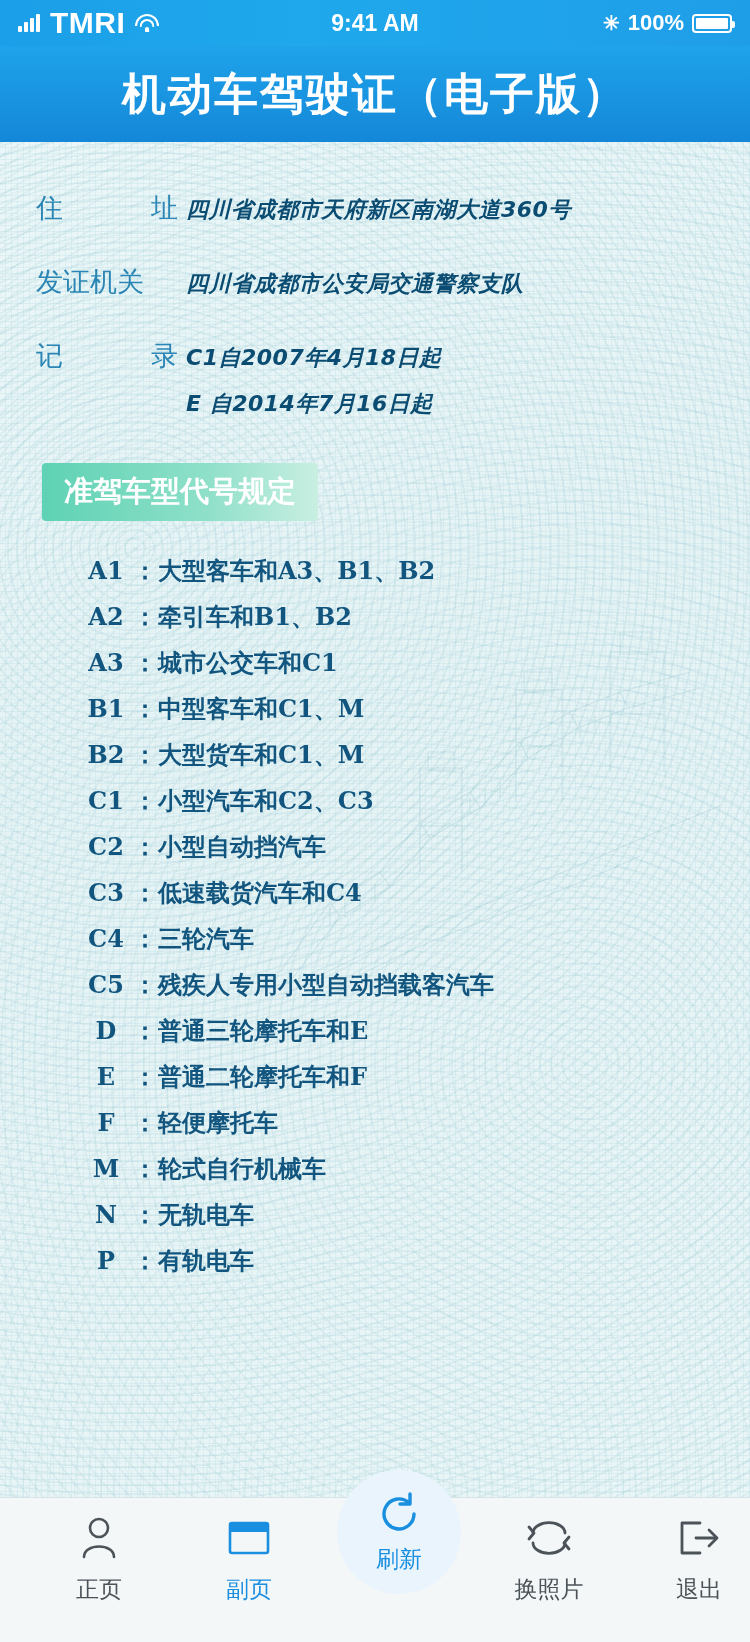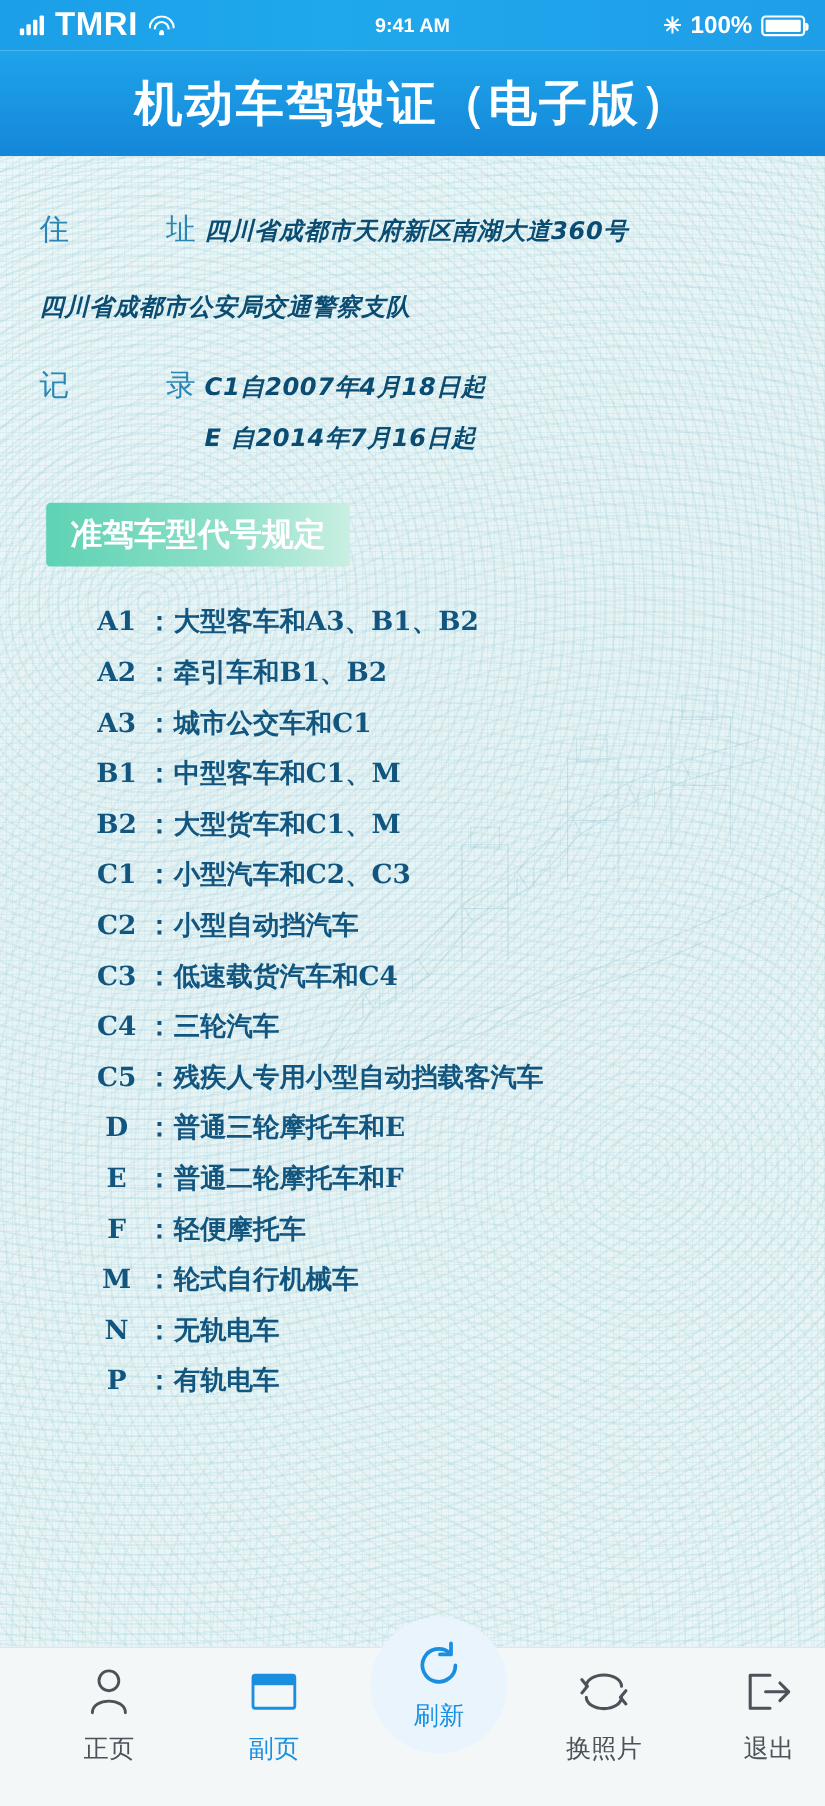--- a/index.html
+++ b/index.html
@@ -43,21 +43,21 @@
     position: absolute; left: 50%; transform: translateX(-50%);
     border: 2.5px solid #fff; border-bottom: none;
     border-radius: 50% 50% 0 0 / 100% 100% 0 0;
   }
   .wifi-icon span.a { width: 24px; height: 12px; top: 0; }
   .wifi-icon span.b { width: 15px; height: 8px; top: 5px; }
   .wifi-dot { position: absolute; bottom: 0; left: 50%; transform: translateX(-50%);
     width: 5px; height: 5px; background: #fff; border-radius: 50%; }
   .status-center {
     position: absolute; left: 0; right: 0; text-align: center;
-    font-size: 18px; font-weight: bold;
+    font-size: 23px; font-weight: bold;
   }
   .status-right {
     margin-left: auto; display: flex; align-items: center; gap: 8px;
     position: relative; z-index: 2;
   }
   .bt-icon { font-size: 20px; }
   .battery {
     width: 40px; height: 19px; border: 2px solid #fff; border-radius: 4px;
     position: relative; padding: 2px;
   }
@@ -253,20 +253,21 @@
 
       <div class="field-row">
         <div class="field-label spread">
           <span>住</span>
           <span>址</span>
         </div>
         <div class="field-value">四川省成都市天府新区南湖大道360号</div>
       </div>
 
       <div class="field-row">
+        <div class="field-label">发证机关</div>
         <div class="field-value">四川省成都市公安局交通警察支队</div>
       </div>
 
       <div class="field-row">
         <div class="field-label spread">
           <span>记</span>
           <span>录</span>
         </div>
         <div class="field-value stacked">
           <span>C1自2007年4月18日起</span>

